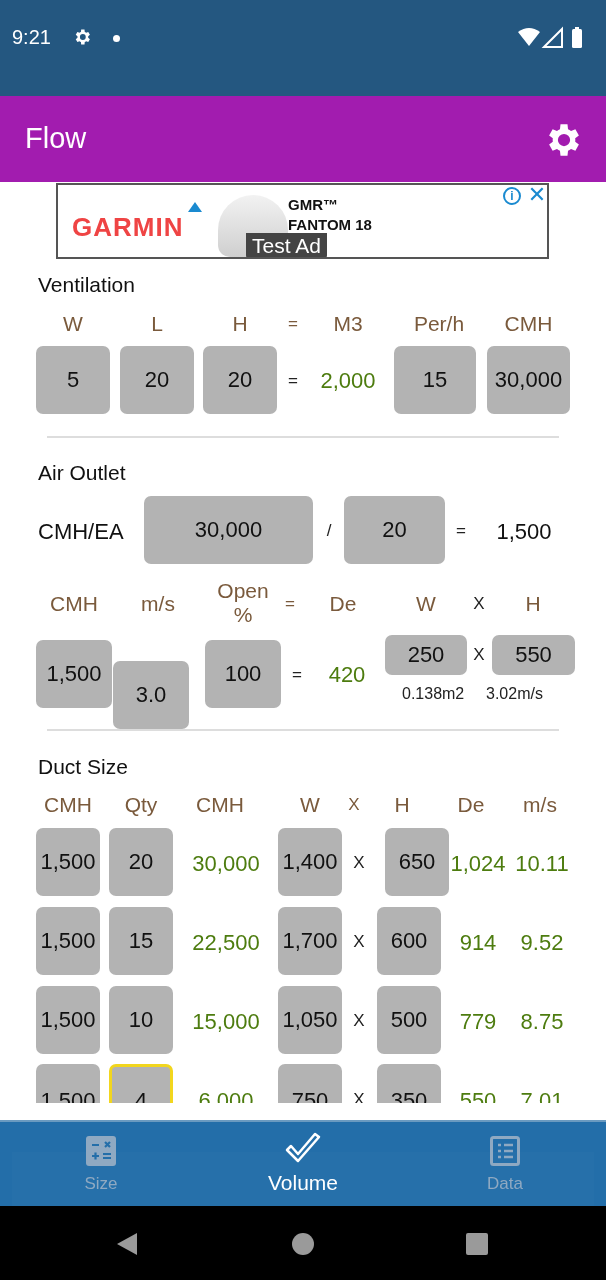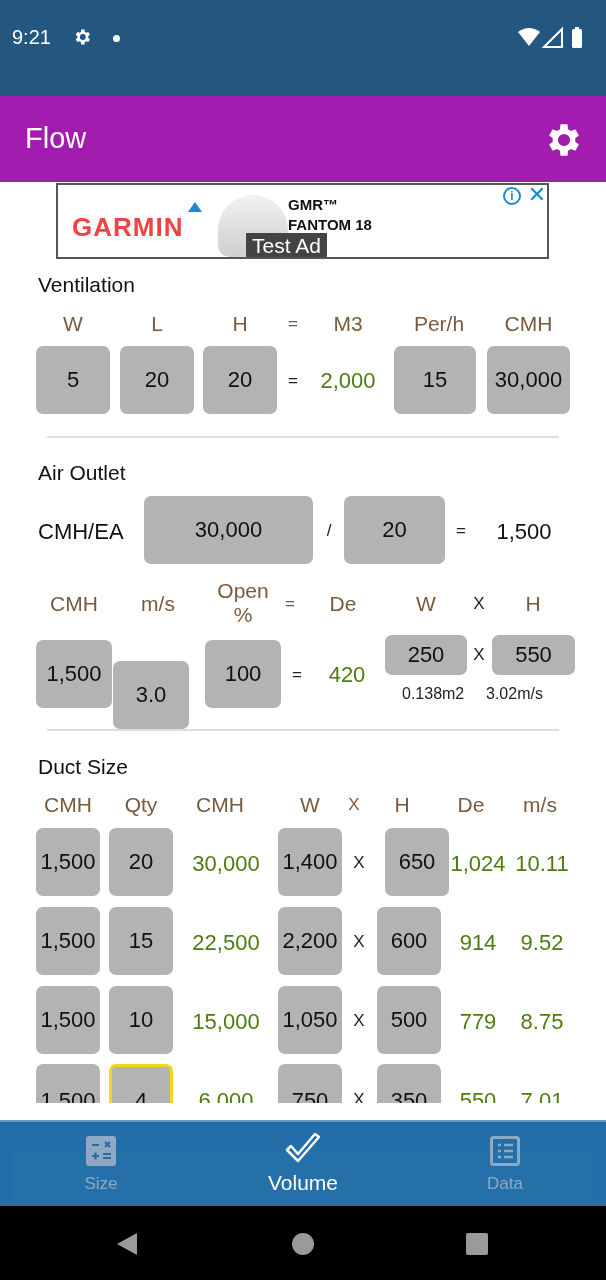--- a/index.html
+++ b/index.html
@@ -146,21 +146,21 @@
 <div class="val" style="left:180px;top:851px;width:92px;">30,000</div>
 <div class="box" style="left:278px;top:828px;width:64px;height:68px;">1,400</div>
 <div class="op" style="left:347px;top:853px;width:24px;">X</div>
 <div class="box" style="left:377px;top:828px;width:64px;height:68px;margin-left:8px;">650</div>
 <div class="val" style="left:446px;top:851px;width:64px;">1,024</div>
 <div class="val" style="left:510px;top:851px;width:64px;">10.11</div>
 
 <div class="box" style="left:36px;top:907px;width:64px;height:68px;">1,500</div>
 <div class="box" style="left:109px;top:907px;width:64px;height:68px;">15</div>
 <div class="val" style="left:180px;top:930px;width:92px;">22,500</div>
-<div class="box" style="left:278px;top:907px;width:64px;height:68px;">2,200</div>
+<div class="box" style="left:278px;top:907px;width:64px;height:68px;">1,700</div>
 <div class="op" style="left:347px;top:932px;width:24px;">X</div>
 <div class="box" style="left:377px;top:907px;width:64px;height:68px;">600</div>
 <div class="val" style="left:446px;top:930px;width:64px;">914</div>
 <div class="val" style="left:510px;top:930px;width:64px;">9.52</div>
 
 <div class="box" style="left:36px;top:986px;width:64px;height:68px;">1,500</div>
 <div class="box" style="left:109px;top:986px;width:64px;height:68px;">10</div>
 <div class="val" style="left:180px;top:1009px;width:92px;">15,000</div>
 <div class="box" style="left:278px;top:986px;width:64px;height:68px;">1,050</div>
 <div class="op" style="left:347px;top:1011px;width:24px;">X</div>

